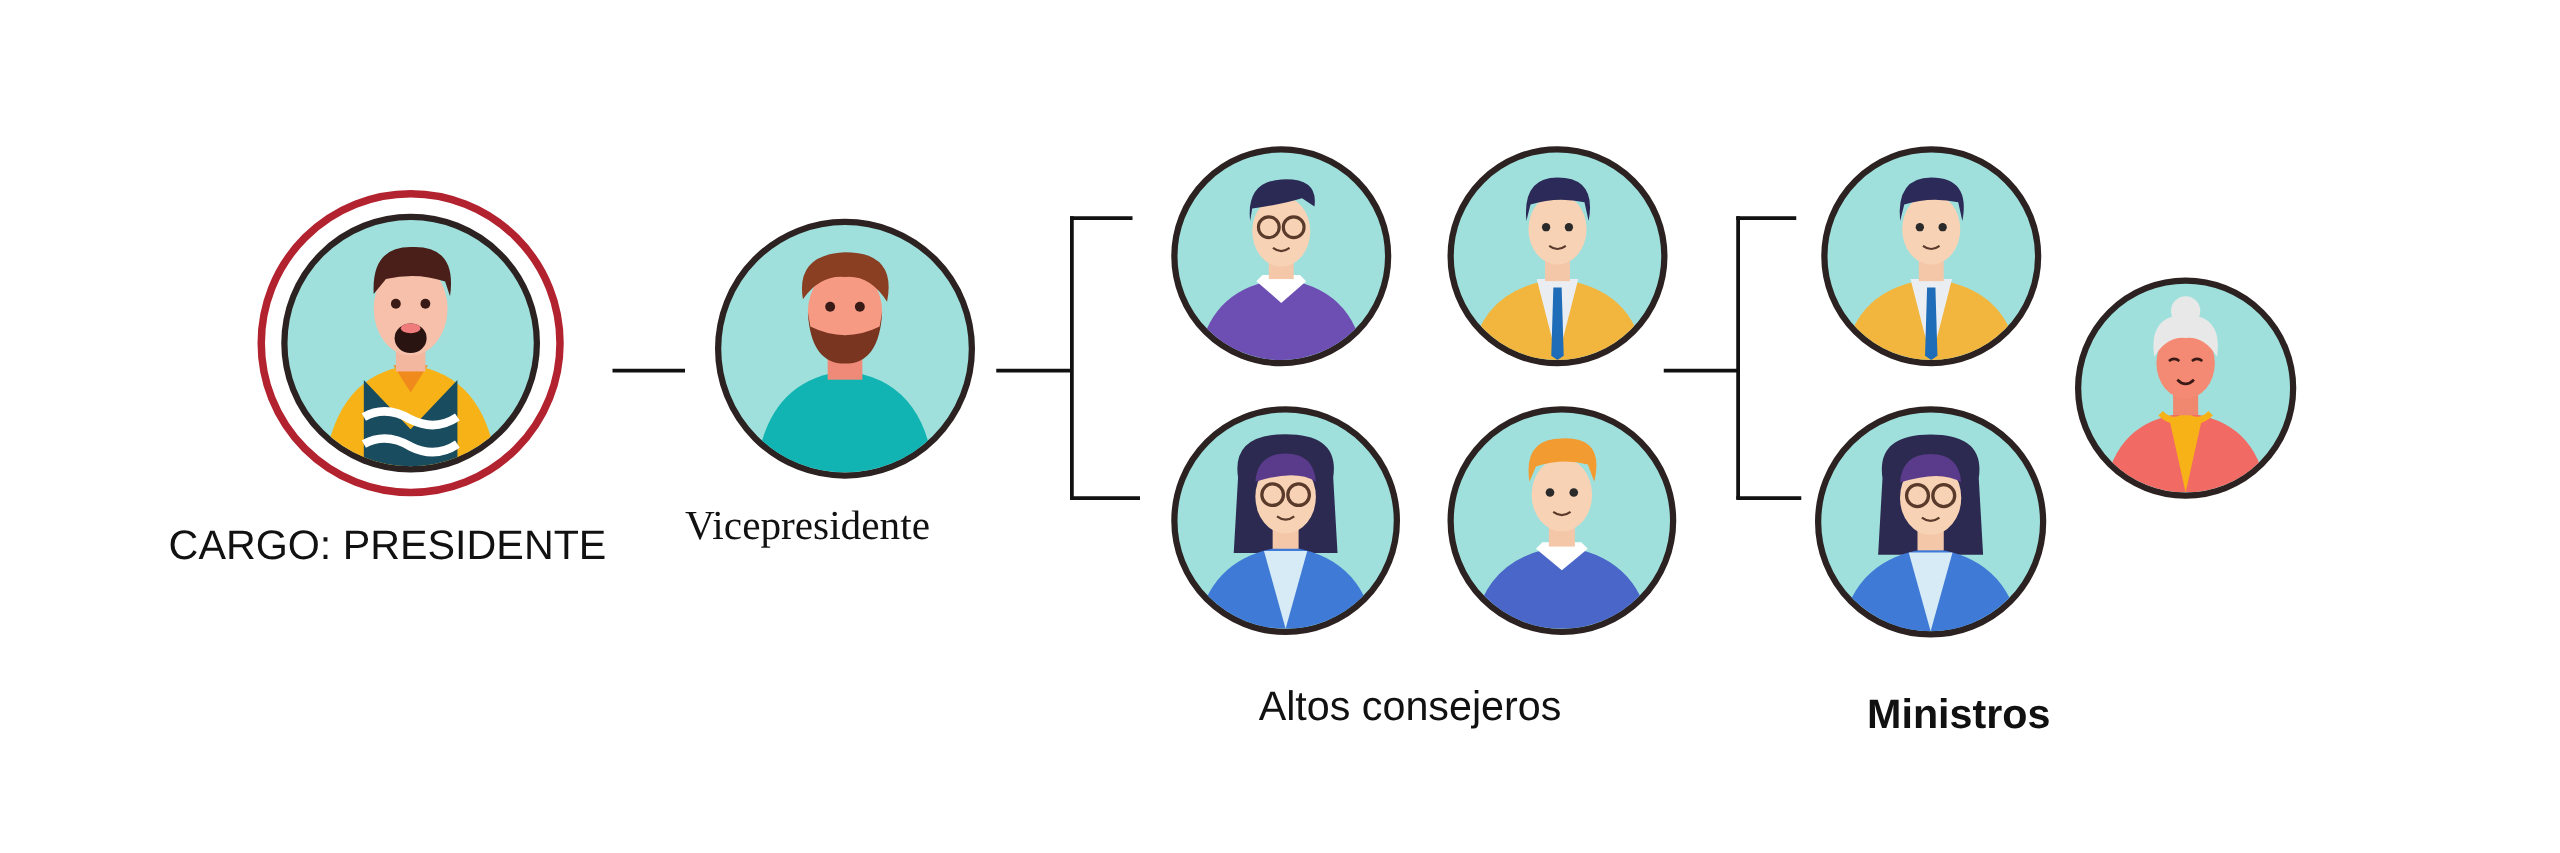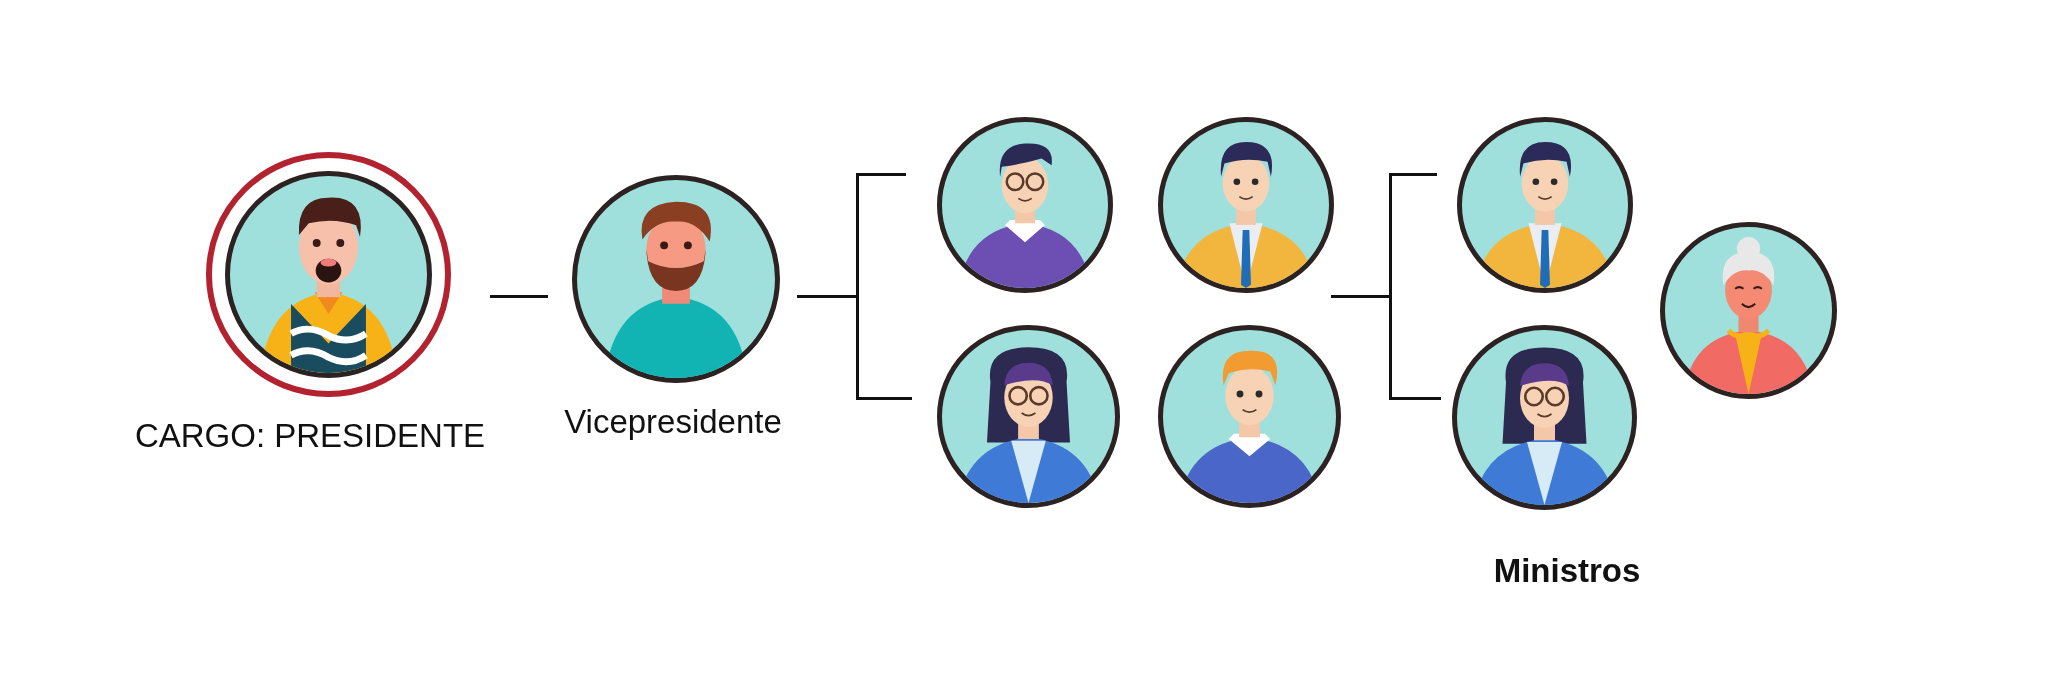--- a/index.html
+++ b/index.html
@@ -41,21 +41,21 @@
     <svg viewBox="0 0 200 200">
       <path d="M28 200 Q36 125 100 118 Q164 125 172 200 Z" fill="#11b4b2"></path>
       <rect x="86" y="95" width="28" height="30" fill="#f08a78"></rect>
       <ellipse cx="100" cy="70" rx="30" ry="36" fill="#f69a84"></ellipse>
       <path d="M70 70 Q72 112 100 112 Q128 112 130 70 L128 82 Q100 96 72 82 Z" fill="#7a3520"></path>
       <path d="M66 60 Q60 24 100 22 Q142 22 134 62 Q120 40 100 42 Q80 40 66 60 Z" fill="#8a3e22"></path>
       <circle cx="88" cy="66" r="4" fill="#3a1a16"></circle>
         <circle cx="112" cy="66" r="4" fill="#3a1a16"></circle>
     </svg>
   </div>
-  <div class="label" style="left:673px; top:403px;">Vicepresidente</div>
+  <div class="label" style="left:646px; top:403px;font-family:Liberation Serif, serif;">Vicepresidente</div>
 
   <div class="line" style="left:797px; top:295px; width:60px; height:3px;"></div>
   <div class="line" style="left:856px; top:173px; width:3px; height:226px;"></div>
   <div class="line" style="left:856px; top:173px; width:50px; height:3px;"></div>
   <div class="line" style="left:856px; top:397px; width:56px; height:3px;"></div>
 
   <div class="avatar" style="left:937px; top:117px; width:176px; height:176px;">
     <svg viewBox="0 0 200 200">
       <path d="M20 200 Q30 130 100 122 Q170 130 180 200 Z" fill="#6d4fb3"></path>
       <path d="M76 124 L100 145 L124 124 L118 118 L82 118 Z" fill="#fff"></path>
@@ -98,20 +98,21 @@
       <path d="M18 200 Q30 132 100 124 Q170 132 182 200 Z" fill="#4a66c8"></path>
       <path d="M76 126 L100 146 L124 126 L118 120 L82 120 Z" fill="#fff"></path>
       <rect x="88" y="100" width="24" height="24" fill="#f4c7a8"></rect>
       <ellipse cx="100" cy="76" rx="28" ry="34" fill="#f7d2b5"></ellipse>
       <path d="M70 64 Q64 24 100 24 Q140 22 130 64 L124 48 Q100 42 76 50 Z" fill="#f29b30"></path>
       <circle cx="89" cy="74" r="4" fill="#2a2a2a"></circle>
         <circle cx="111" cy="74" r="4" fill="#2a2a2a"></circle>
       <path d="M92 92 Q100 98 108 92" stroke="#5a3a2a" stroke-width="2" fill="none"></path>
     </svg>
   </div>
+  <div class="label" style="left:1128px; top:546px;">Altos consejeros</div>
 
   <div class="line" style="left:1331px; top:295px; width:60px; height:3px;"></div>
   <div class="line" style="left:1389px; top:173px; width:3px; height:226px;"></div>
   <div class="line" style="left:1389px; top:173px; width:48px; height:3px;"></div>
   <div class="line" style="left:1389px; top:397px; width:52px; height:3px;"></div>
 
   <div class="avatar" style="left:1457px; top:117px; width:176px; height:176px;">
     <svg viewBox="0 0 200 200">
       <path d="M16 200 Q26 130 100 122 Q174 130 184 200 Z" fill="#f2b63f"></path>
       <path d="M80 122 L100 200 L120 122 Z" fill="#eaeef2"></path>

